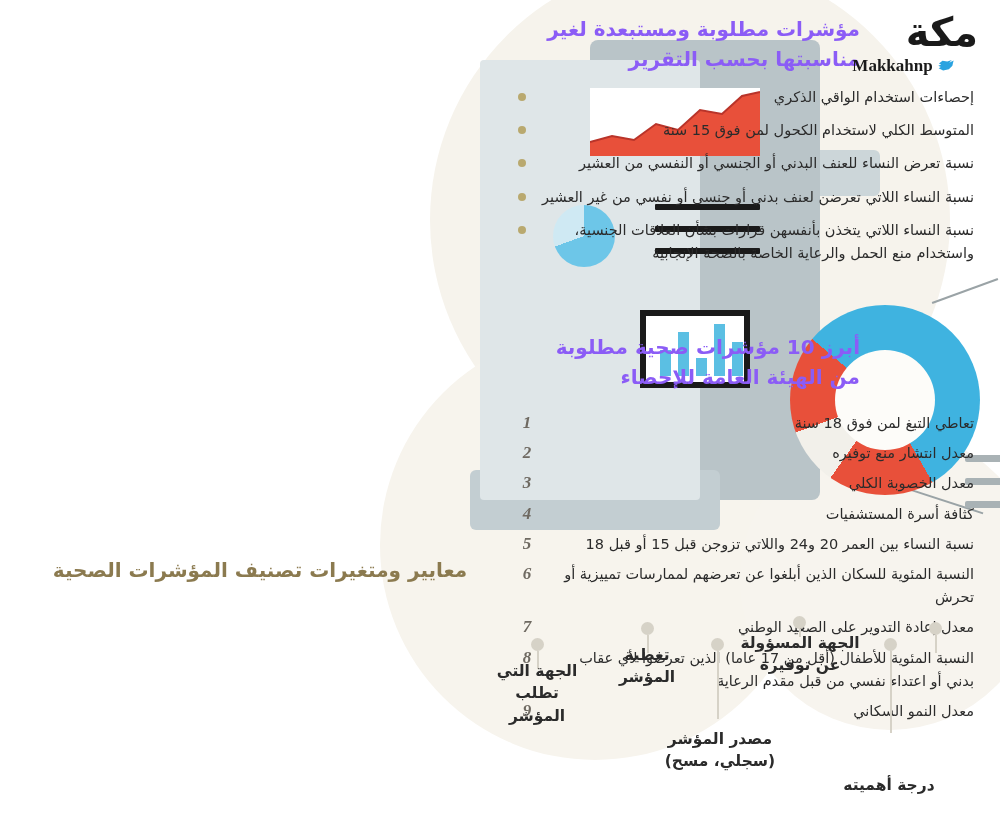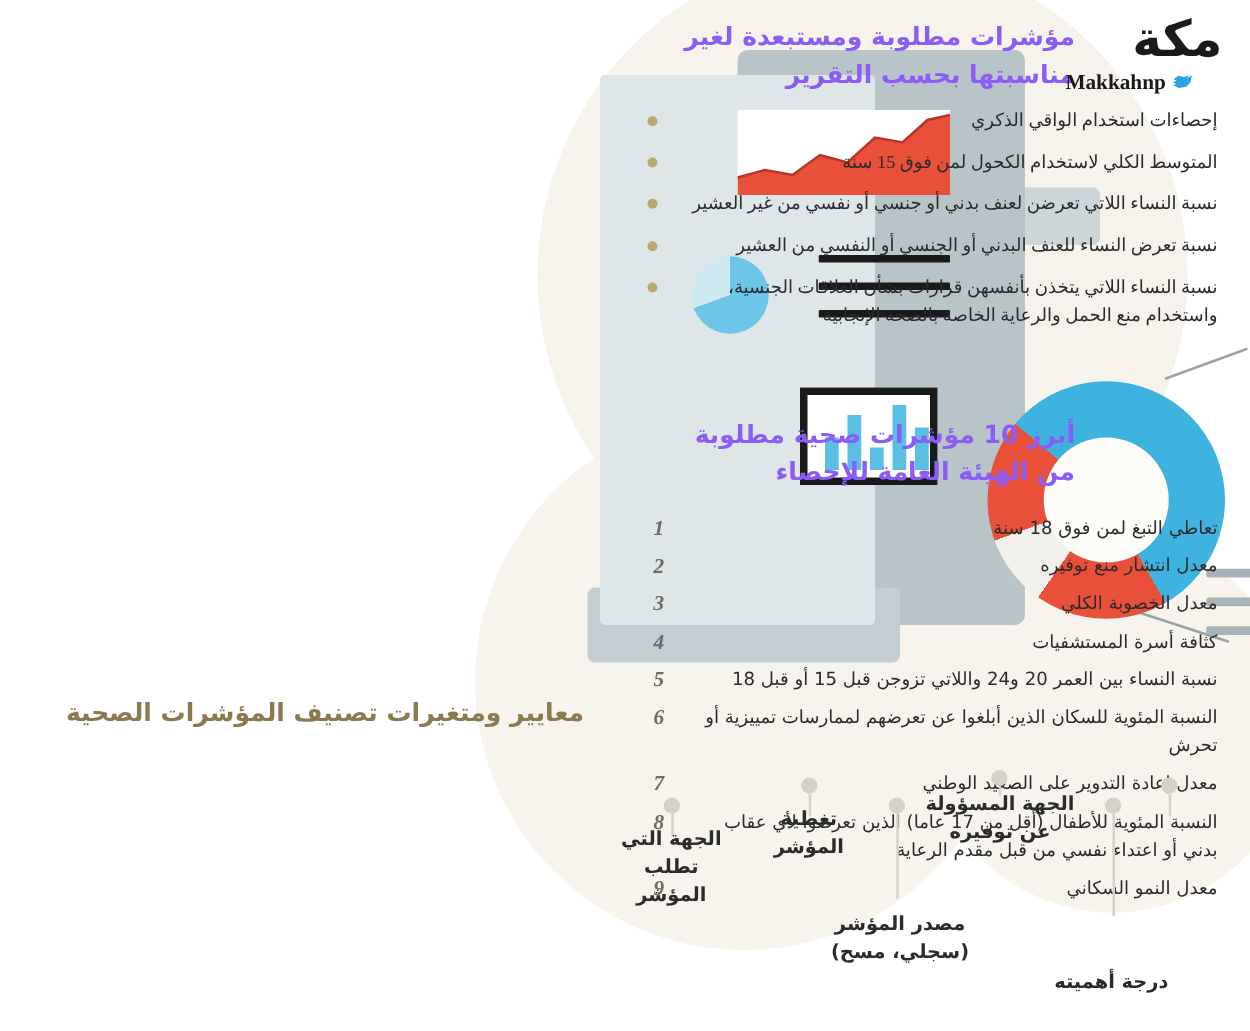--- a/index.html
+++ b/index.html
@@ -59,21 +59,20 @@
     z-index: 6;
   }
   #head-1 { right: 140px; top: 14px; width: 340px; font-size: 20px; }
   #head-2 { right: 140px; top: 332px; width: 340px; font-size: 20px; }
   #head-3 { right: 500px; top: 555px; width: 480px; font-size: 20px; text-align: center; color: #8b7a4f; }
 
   
   .bullet-list {
     position: absolute; right: 26px; top: 86px; width: 460px;
     z-index: 6;
-    font-family: Liberation Serif, serif;
   }
 
   
   .bullets-inner { position: relative; }
   .brow { position: relative; padding-left: 24px; margin-bottom: 10px; }
   .brow .bdot {
     position: absolute; left: 4px; top: 7px;
     width: 8px; height: 8px; border-radius: 50%; background: #b9a96f;
   }
   .brow .btxt {
@@ -250,25 +249,25 @@
       <div class="brow">
         <span class="bdot"></span>
         <div class="btxt">إحصاءات استخدام الواقي الذكري</div>
       </div>
       <div class="brow">
         <span class="bdot"></span>
         <div class="btxt">المتوسط الكلي لاستخدام الكحول لمن فوق 15 سنة</div>
       </div>
       <div class="brow">
         <span class="bdot"></span>
+        <div class="btxt">نسبة تعرض النساء للعنف البدني أو الجنسي أو النفسي من العشير</div>
+      </div>
+      <div class="brow">
+        <span class="bdot"></span>
         <div class="btxt">نسبة النساء اللاتي تعرضن لعنف بدني أو جنسي أو نفسي من غير العشير</div>
-      </div>
-      <div class="brow">
-        <span class="bdot"></span>
-        <div class="btxt">نسبة تعرض النساء للعنف البدني أو الجنسي أو النفسي من العشير</div>
       </div>
       <div class="brow">
         <span class="bdot"></span>
         <div class="btxt">نسبة النساء اللاتي يتخذن بأنفسهن قرارات بشأن العلاقات الجنسية، واستخدام منع الحمل والرعاية الخاصة بالصحة الإنجابية</div>
       </div>
     </div>
   </div>
 
   <div class="sec-head" id="head-2">أبرز 10 مؤشرات صحية مطلوبة من الهيئة العامة للإحصاء</div>
 

